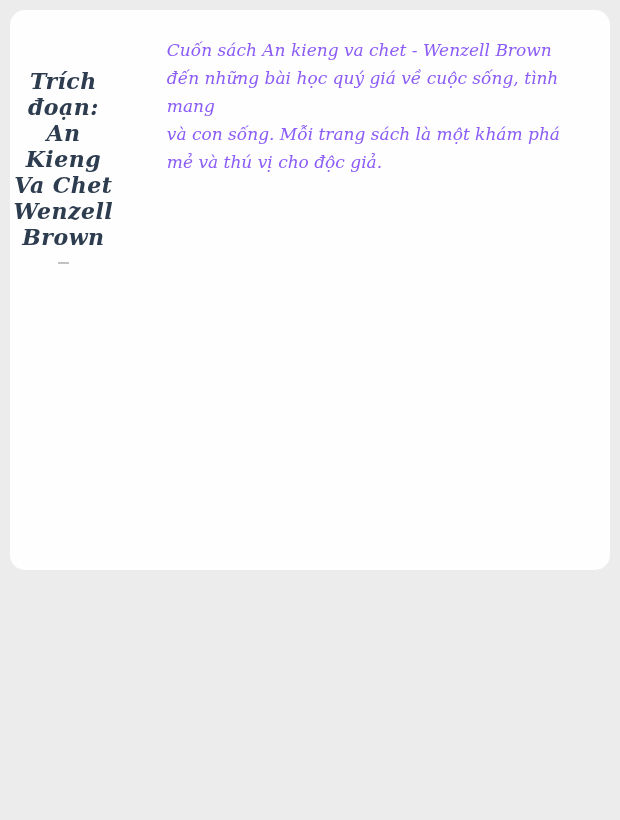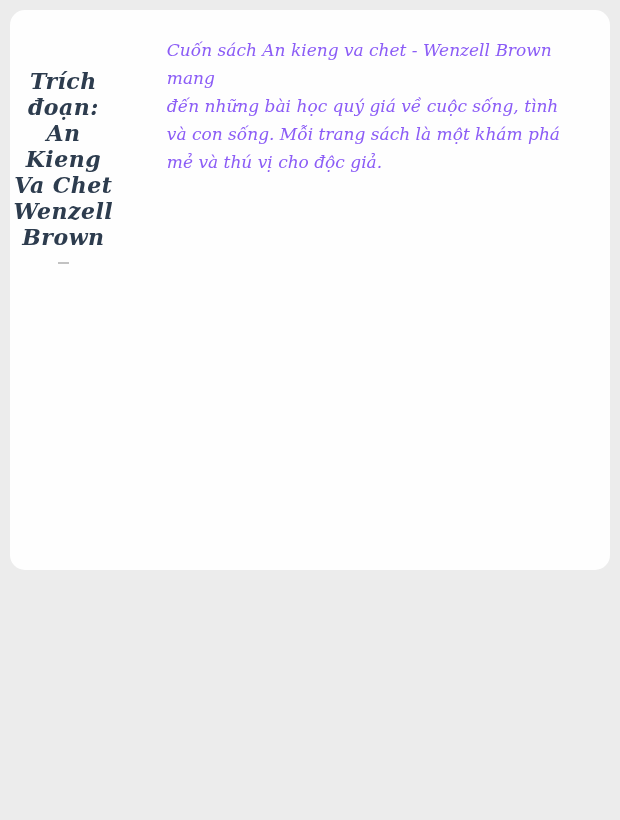--- a/index.html
+++ b/index.html
@@ -74,20 +74,20 @@
 
 <div class="page">
 
   <div class="page-header">
     <h1 class="page-title">Trích đoạn: An Kieng Va Chet Wenzell Brown</h1>
     <hr class="title-divider">
   </div>
 
   <div class="page-body">
     <p class="body-line">Cuốn sách An kieng va chet - Wenzell Brown</p>
+    <p class="body-line">đến những bài học quý giá về cuộc sống, tình</p>
     <p class="body-line">mang</p>
-    <p class="body-line">đến những bài học quý giá về cuộc sống, tình</p>
     <p class="body-line">và con sống. Mỗi trang sách là một khám phá</p>
     <p class="body-line">mẻ và thú vị cho độc giả.</p>
   </div>
 
 
 </div>
 
 </body></html>

